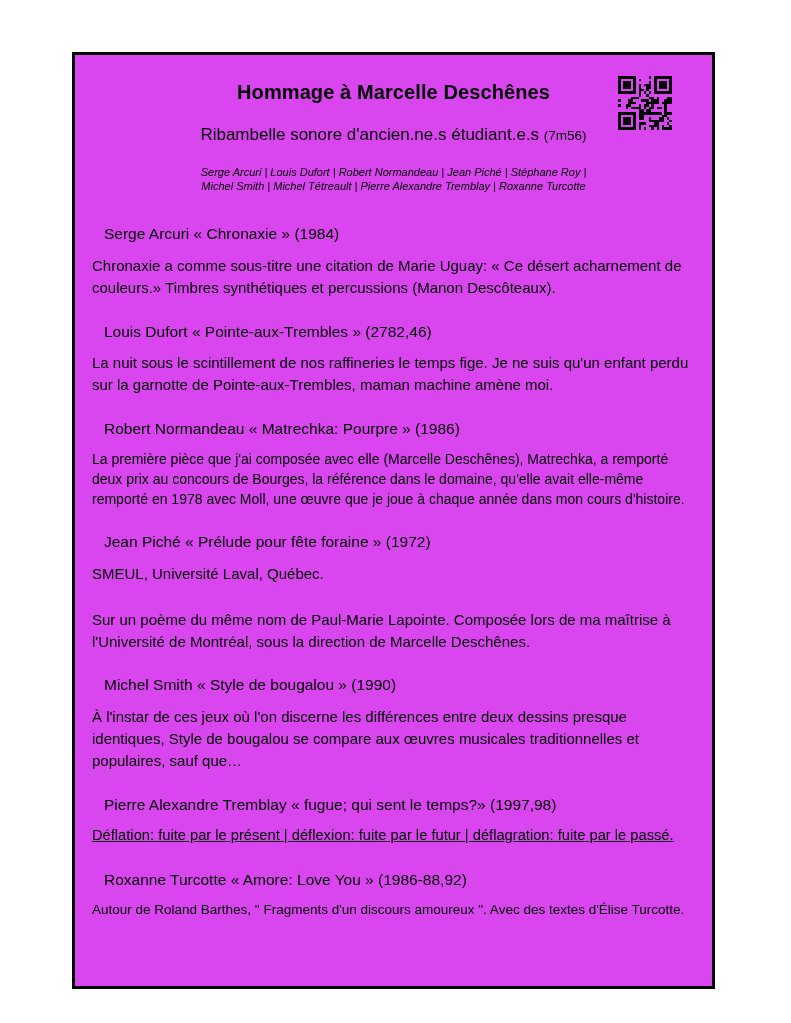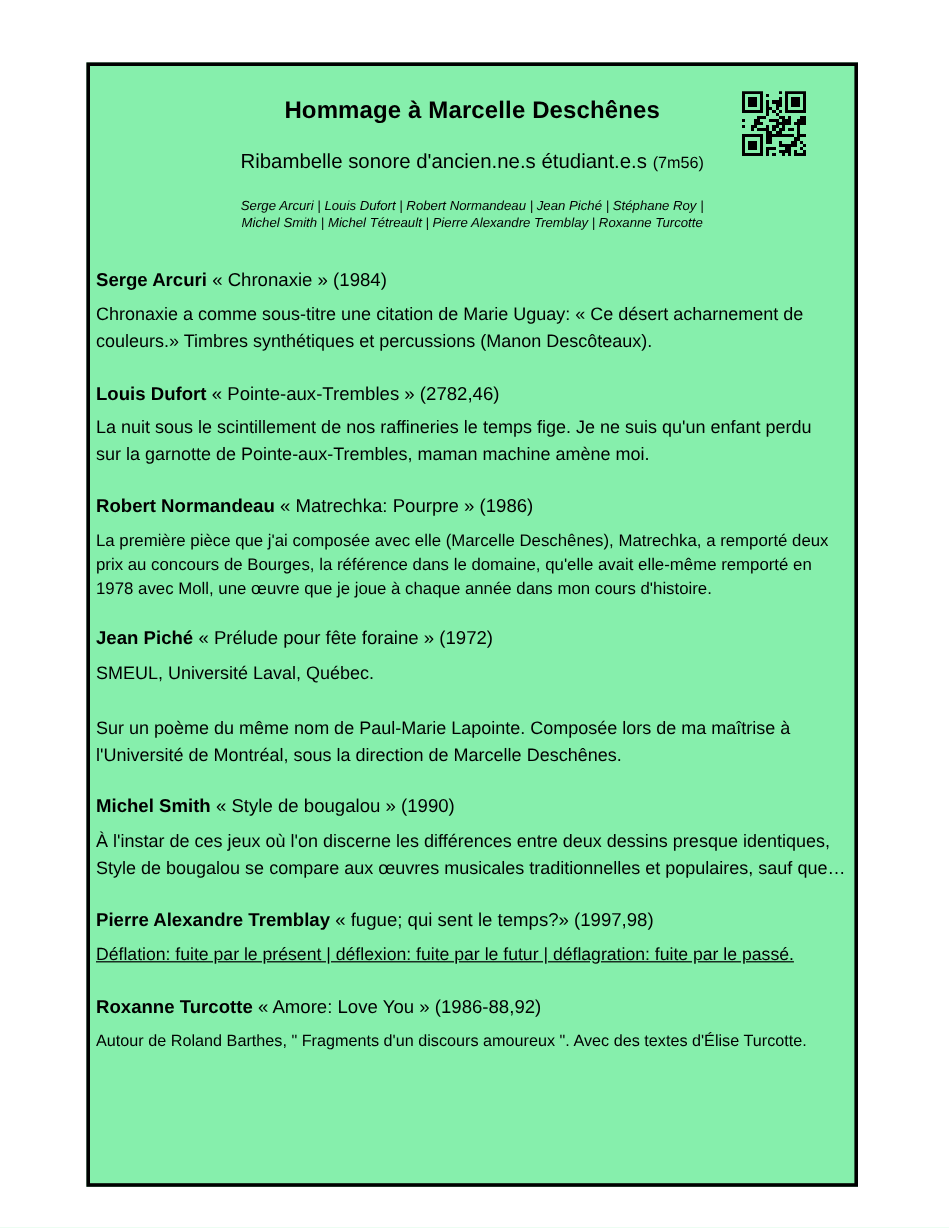--- a/index.html
+++ b/index.html
@@ -16,21 +16,21 @@
     overflow: hidden;
   }
   .sheet {
     position: absolute;
     left: 72px;
     top: 52px;
     width: 643px;
     height: 937px;
     border: 3px solid #000000;
     box-sizing: border-box;
-    background: #86efac;
+    background: #d946ef;
   }
   .qr {
     position: absolute;
     top: 21px;
     right: 40px;
     width: 54px;
     height: 54px;
   }
   .qr svg { width: 54px; height: 54px; display: block; shape-rendering: crispEdges; }
   .doc-header {
@@ -65,26 +65,27 @@
   .entry {
     margin-bottom: 24px;
   }
   .entry-heading {
     font-size: 15.5px;
     font-weight: normal;
     margin: 0 0 9px 0;
     line-height: 1.15;
   }
   .entry-name {
-    font-weight: bold;
+    font-weight: normal;
+    margin-left: 24px;
   }
   .entry-desc {
     font-size: 15px;
     line-height: 1.45;
-    margin: 0;
+    margin: 12px;
     max-width: 600px;
   }
   .entry.e3 .entry-desc { font-size: 14px; line-height: 1.42; max-width: 640px; }
   .entry.e4 .entry-desc { max-width: 640px; }
   .entry.e6 .entry-desc { max-width: 632px; }
   .entry.e7 .entry-desc { max-width: 640px; }
   .entry.e8 .entry-desc { font-size: 14.7px; max-width: 640px; text-decoration: underline; }
   .entry.e9 .entry-desc { font-size: 13.5px; max-width: 645px; }
 </style>
 </head>

